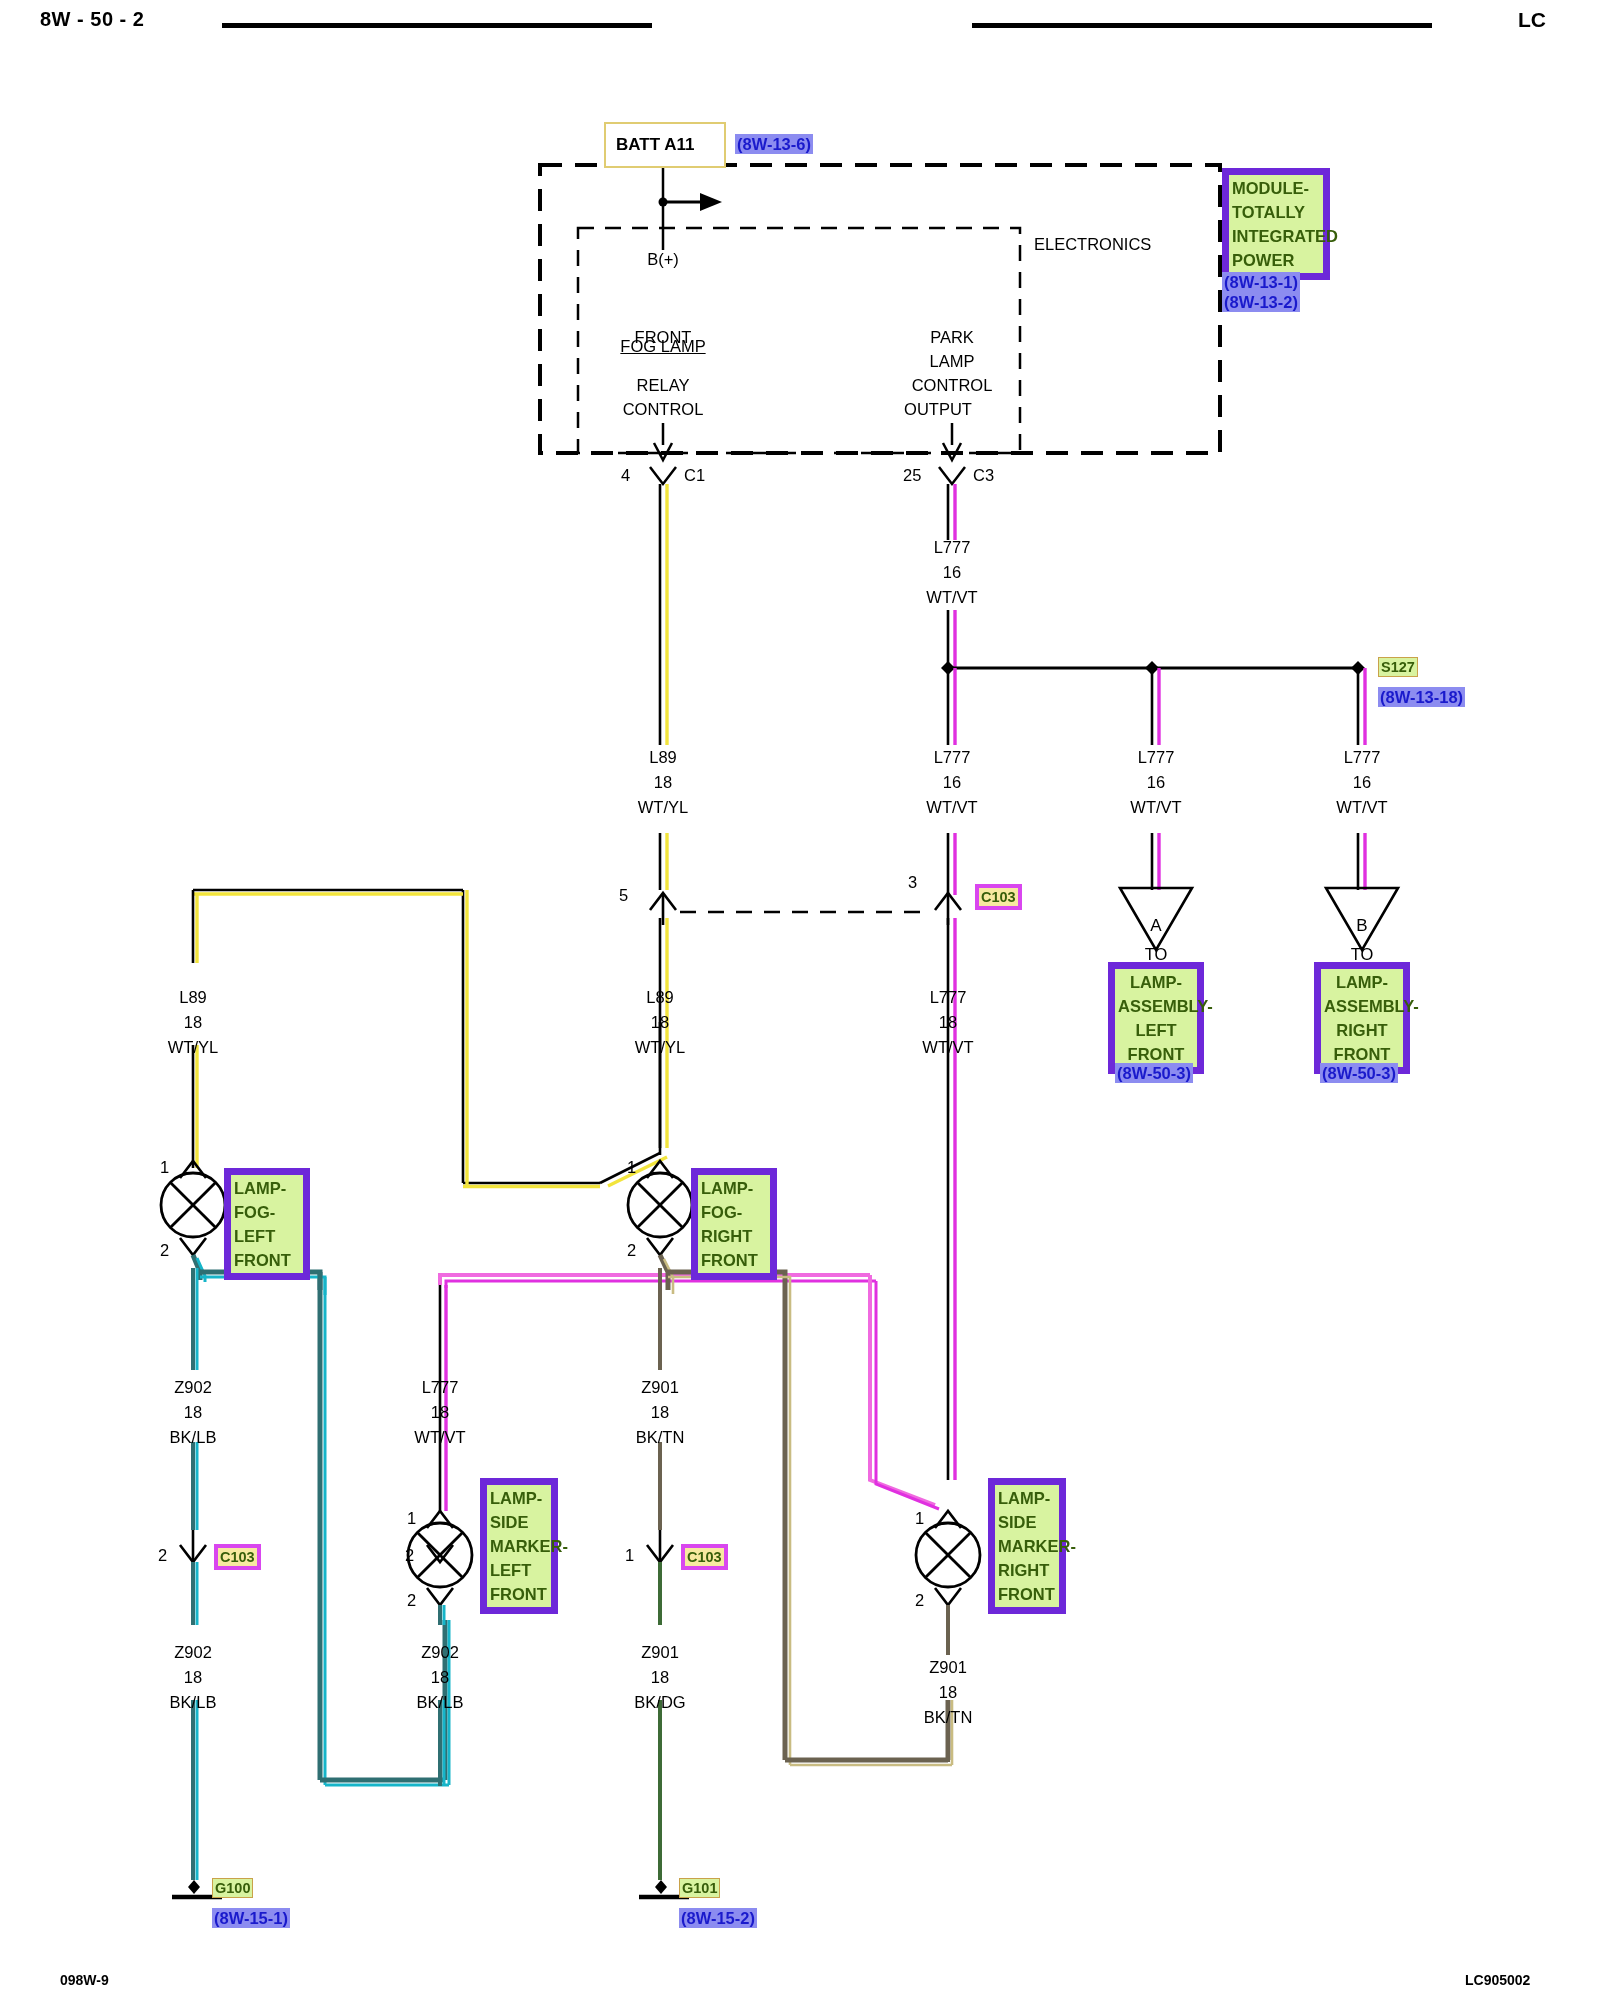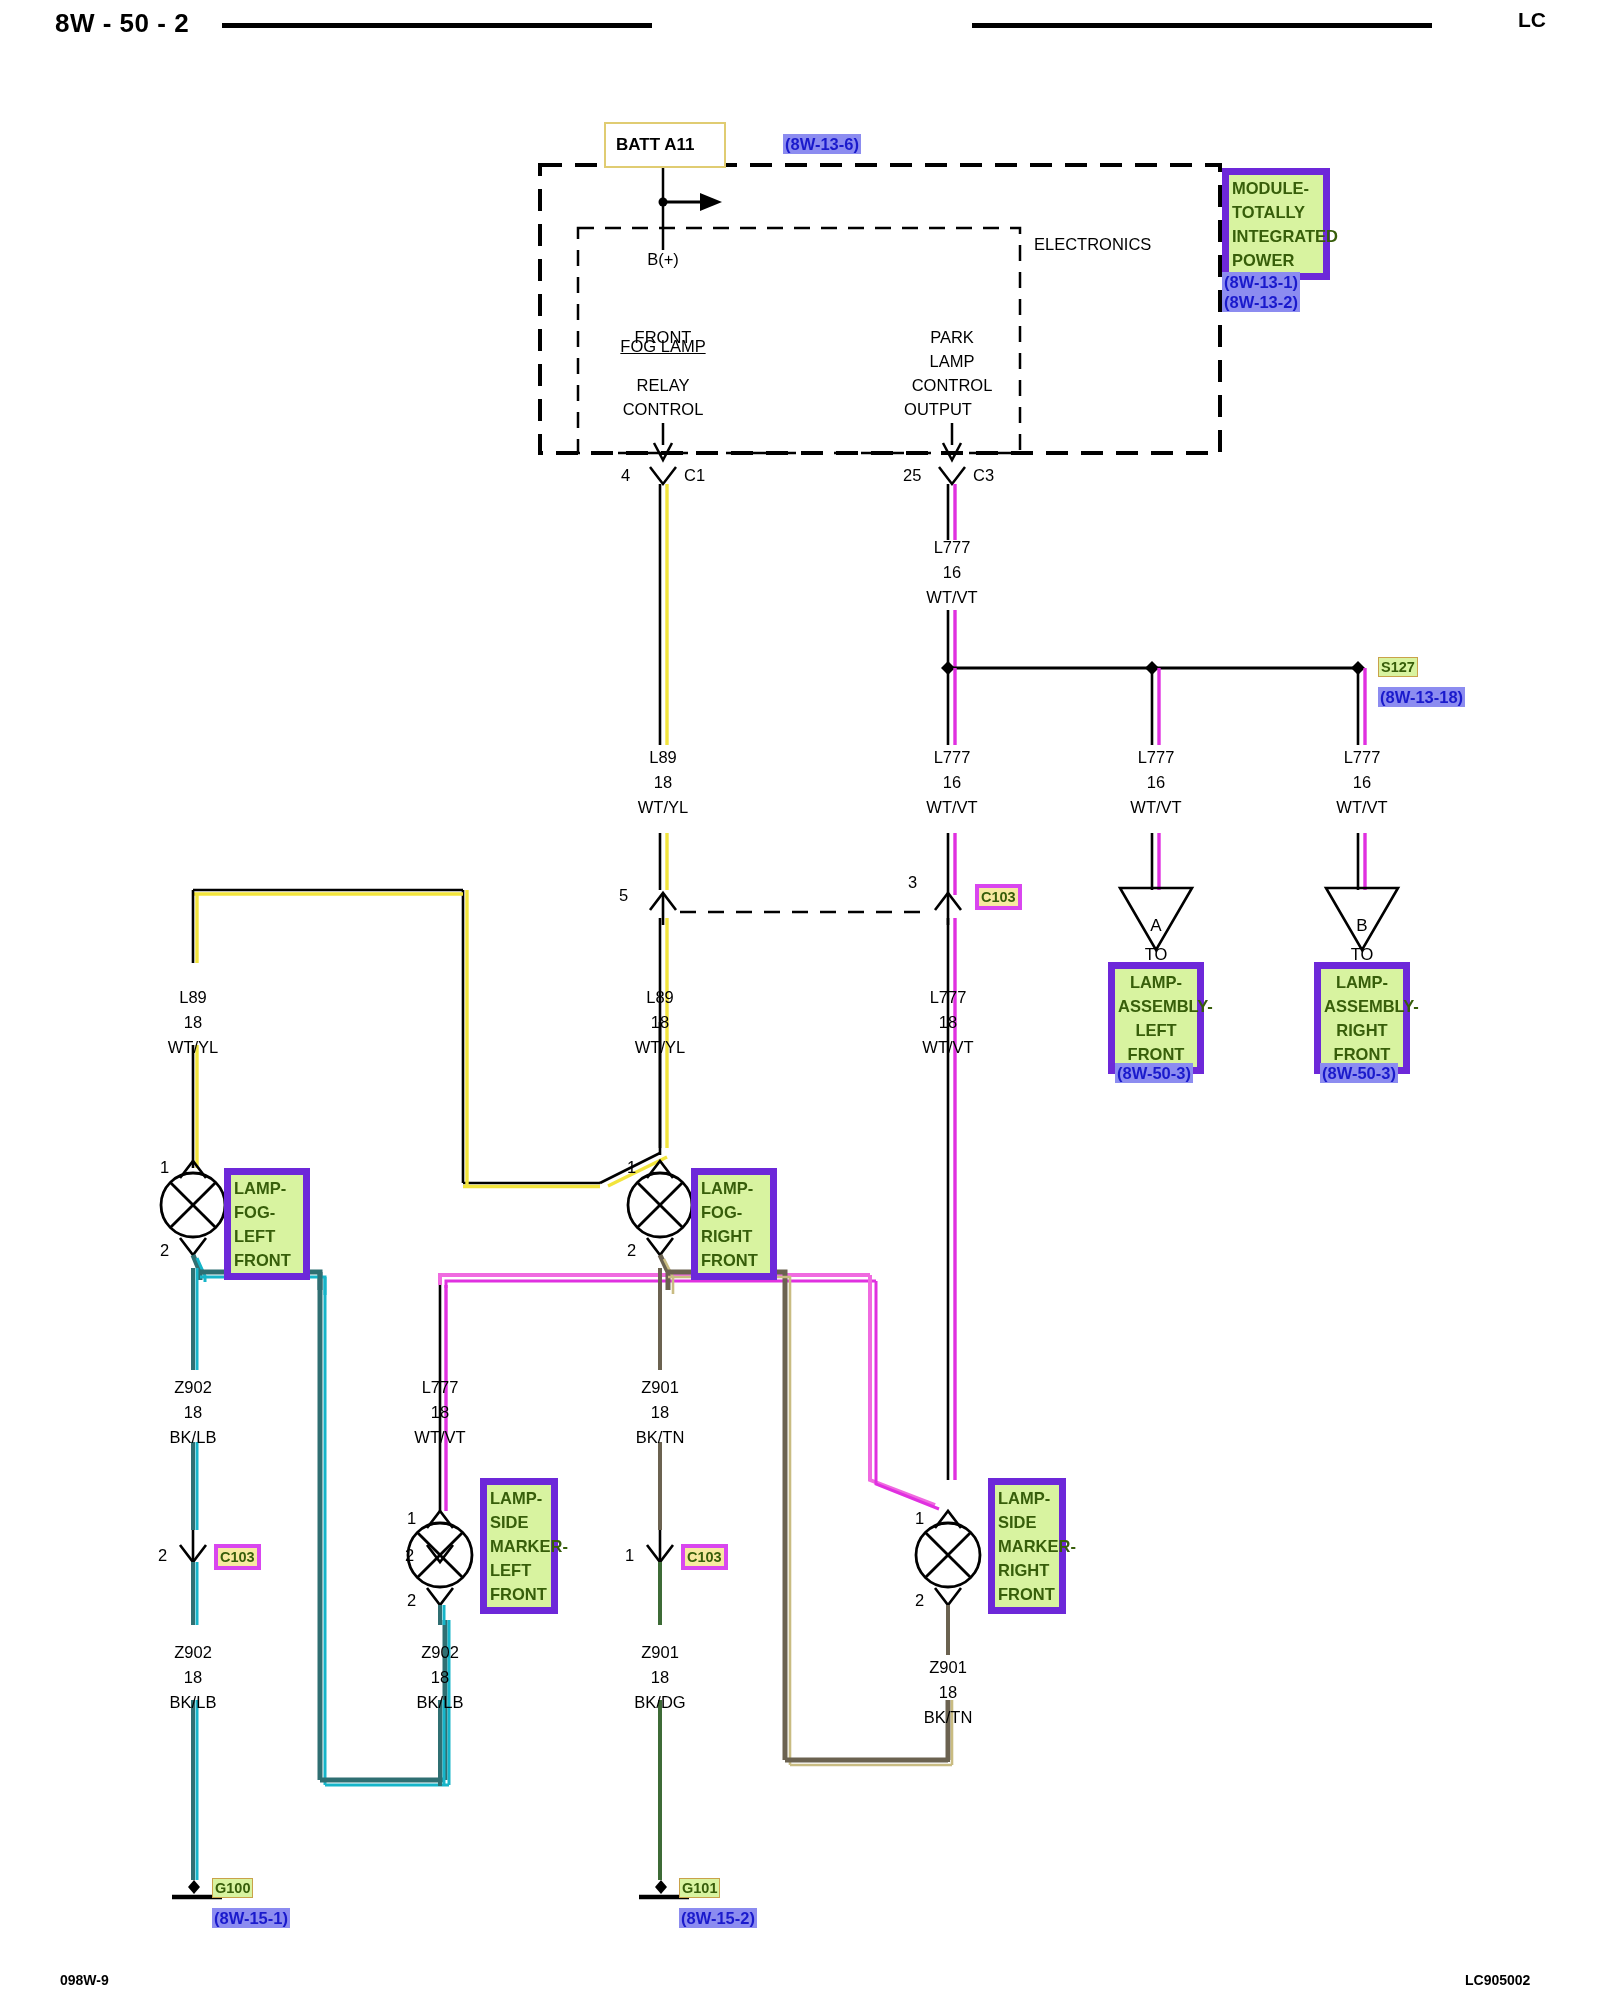--- a/index.html
+++ b/index.html
@@ -1,21 +1,21 @@
 <!DOCTYPE html>
 <html><head>
 <meta charset="utf-8">
 <style>
   html,body{margin:0;padding:0;background:#ffffff;}
   body{width:1600px;height:2000px;position:relative;font-family:"Liberation Sans",sans-serif;color:#000;}
   #stage{position:absolute;left:0;top:0;width:1600px;height:2000px;overflow:hidden;}
   svg#wires{position:absolute;left:0;top:0;width:1600px;height:2000px;}
 
   .hdr{position:absolute;font-weight:bold;}
-  #hdr-left{left:55px;top:8px;font-size:26px;letter-spacing:.5px;}
+  #hdr-left{left:40px;top:8px;font-size:20px;letter-spacing:.5px;}
   #hdr-title{left:0;top:8px;width:1600px;text-align:center;font-size:21px;}
   #hdr-right{left:1518px;top:8px;font-size:21px;}
   .hdr-rule{position:absolute;height:5px;background:#000;top:23px;}
   #rule-l{left:222px;width:430px;}
   #rule-r{left:972px;width:460px;}
 
   .foot{position:absolute;font-size:14px;font-weight:bold;}
   #foot-left{left:60px;top:1972px;}
   #foot-right{left:1465px;top:1972px;}
 
@@ -214,21 +214,21 @@
 
     <path d="M194,1880 L200,1887 L194,1894 L188,1887 Z" fill="#000"></path>
     <line x1="172" y1="1897" x2="222" y2="1897" stroke="#000" stroke-width="4.5"></line>
     <path d="M661,1880 L667,1887 L661,1894 L655,1887 Z" fill="#000"></path>
     <line x1="639" y1="1897" x2="689" y2="1897" stroke="#000" stroke-width="4.5"></line>
   </svg>
 
   <div class="battbox" style="left:604px;top:122px;width:122px;height:46px;">
     <span>BATT A11</span>
   </div>
-  <div class="ref" style="left:735px;top:134px;margin-left:48px;">(8W-13-6)</div>
+  <div class="ref" style="left:735px;top:134px;">(8W-13-6)</div>
 
   <div class="t" style="left:1034px;top:232px;">ELECTRONICS</div>
   <div class="t c" style="left:663px;top:247px;">B(+)</div>
 
   <div class="t c" style="left:663px;top:325px;">FRONT</div>
   <div class="t c" style="left:663px;top:334px;text-decoration:underline;">FOG LAMP</div>
   <div class="t c" style="left:663px;top:373px;">RELAY</div>
   <div class="t c" style="left:663px;top:397px;">CONTROL</div>
 
   <div class="t c" style="left:952px;top:325px;">PARK</div>

